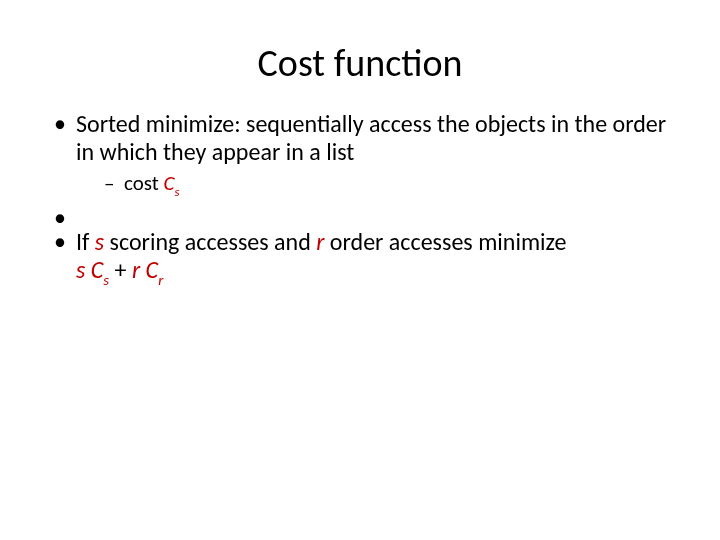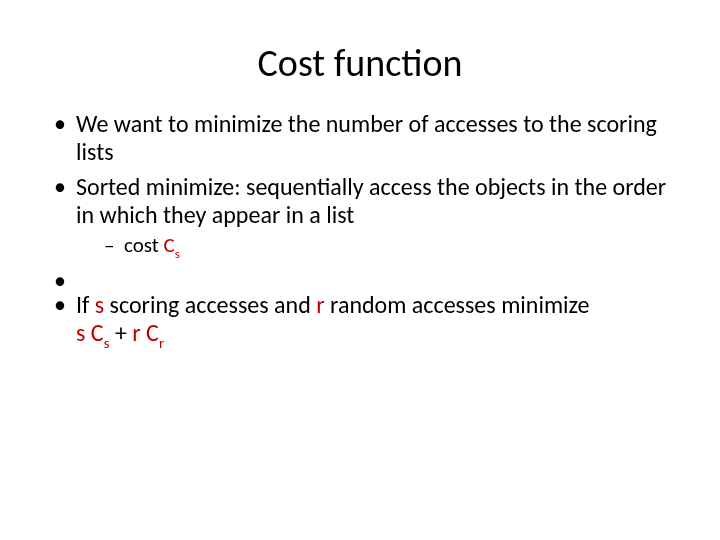--- a/index.html
+++ b/index.html
@@ -58,51 +58,49 @@
     content: "–";
     position: absolute;
     left: 28px;
     top: 0;
   }
   .gap {
     height: 18px;
   }
   .var-red {
     color: #c00000;
+    font-style: italic;
   }
   .sub {
     font-size: 0.62em;
     vertical-align: sub;
     position: relative;
     top: 1px;
   }
 </style>
 </head>
 <body>
 
 <div class="slide">
   <h1 class="title">Cost function</h1>
 
   <ul class="level1">
 
-    <li>
-      <span>We want to minimize the number of accesses to the scoring lists</span>
-    </li>
 
     <li>
       <span>Sorted minimize</span><span>: sequentially access the objects in the order in which they appear in a list</span>
       <ul class="level2">
         <li>
           <span>cost </span><span class="var-red"><span>C</span><span class="sub">s</span></span>
         </li>
       </ul>
     </li>
 
 
     <li class="gap" style="list-style:none;padding:0;"></li>
 
     <li>
-      <span>If </span><span class="var-red">s</span><span> scoring accesses and </span><span class="var-red">r</span><span> random accesses minimize </span><br>
+      <span>If </span><span class="var-red">s</span><span> scoring accesses and </span><span class="var-red">r</span><span> order accesses minimize </span><br>
       <span class="var-red">s</span><span> </span><span class="var-red"><span>C</span><span class="sub">s</span></span><span> + </span><span class="var-red">r</span><span> </span><span class="var-red"><span>C</span><span class="sub">r</span></span>
     </li>
 
   </ul>
 </div>
 
 </body></html>

